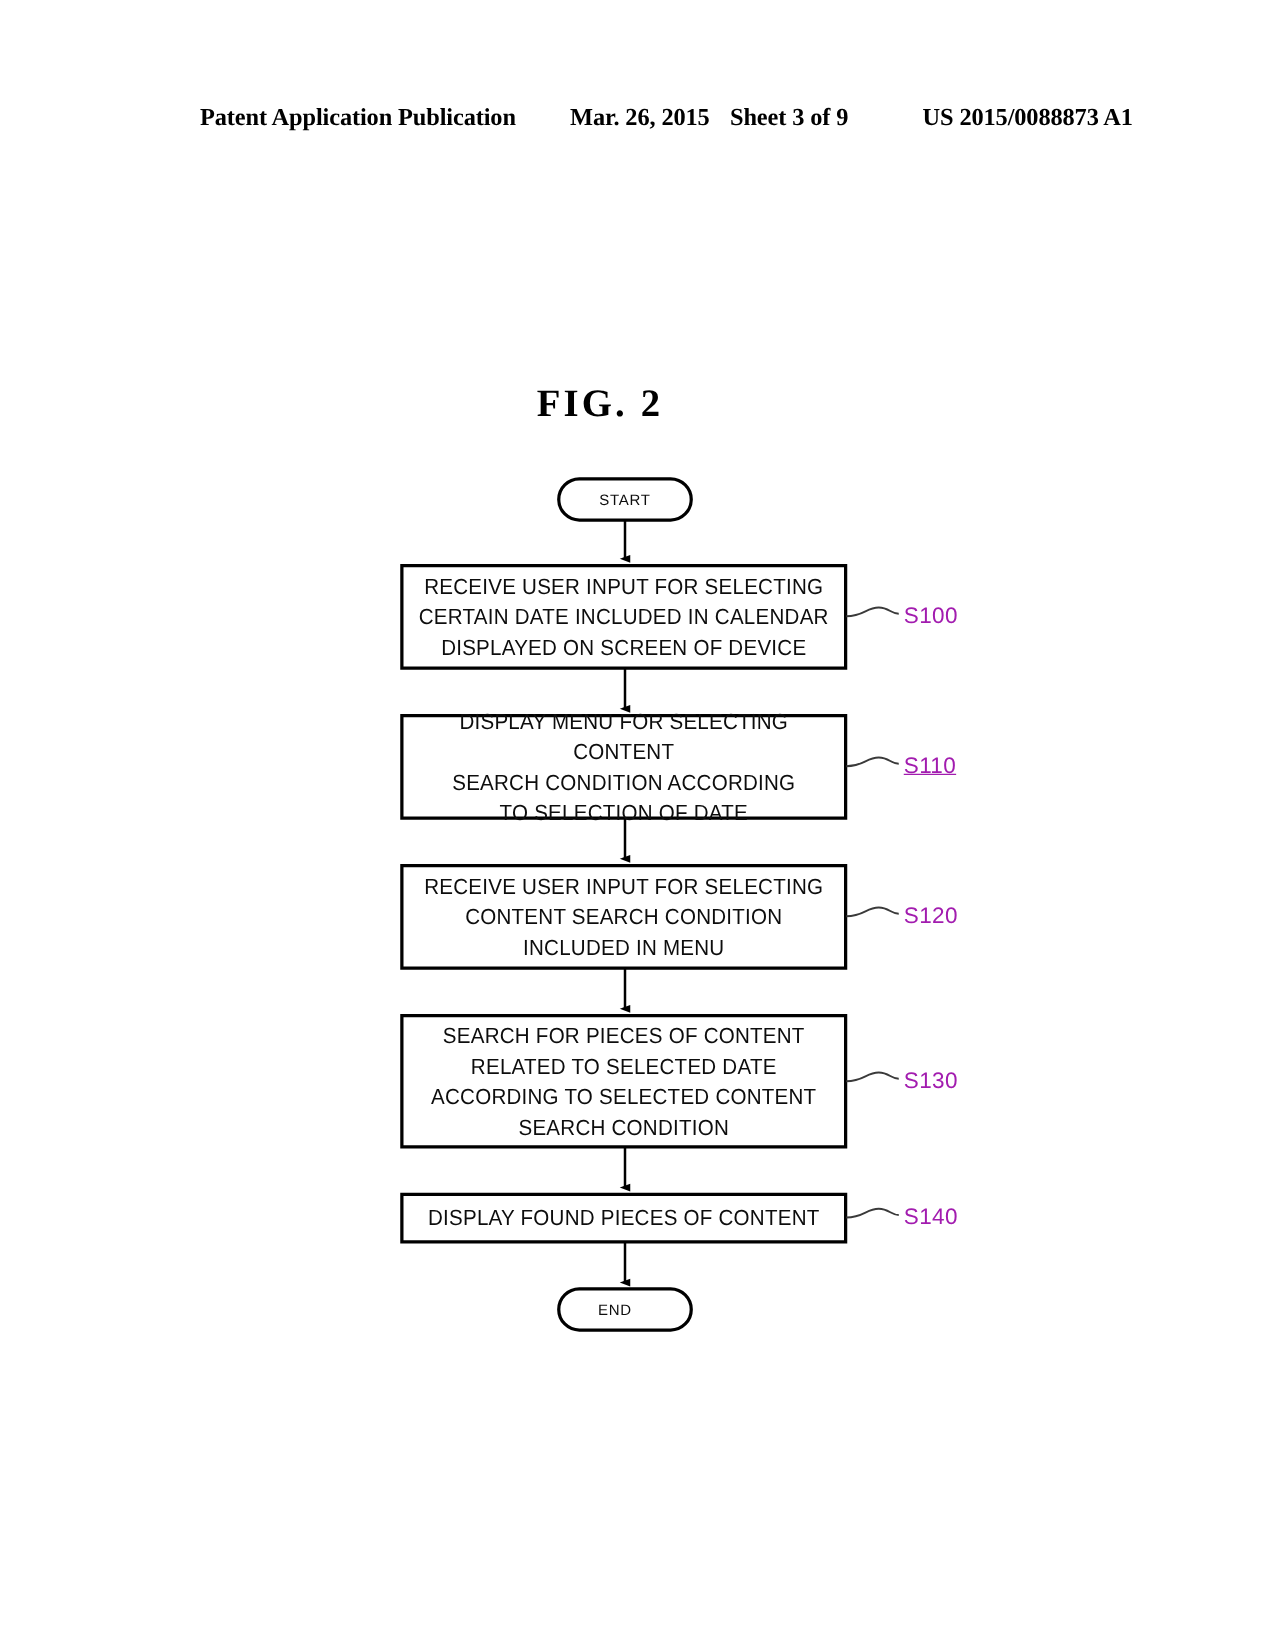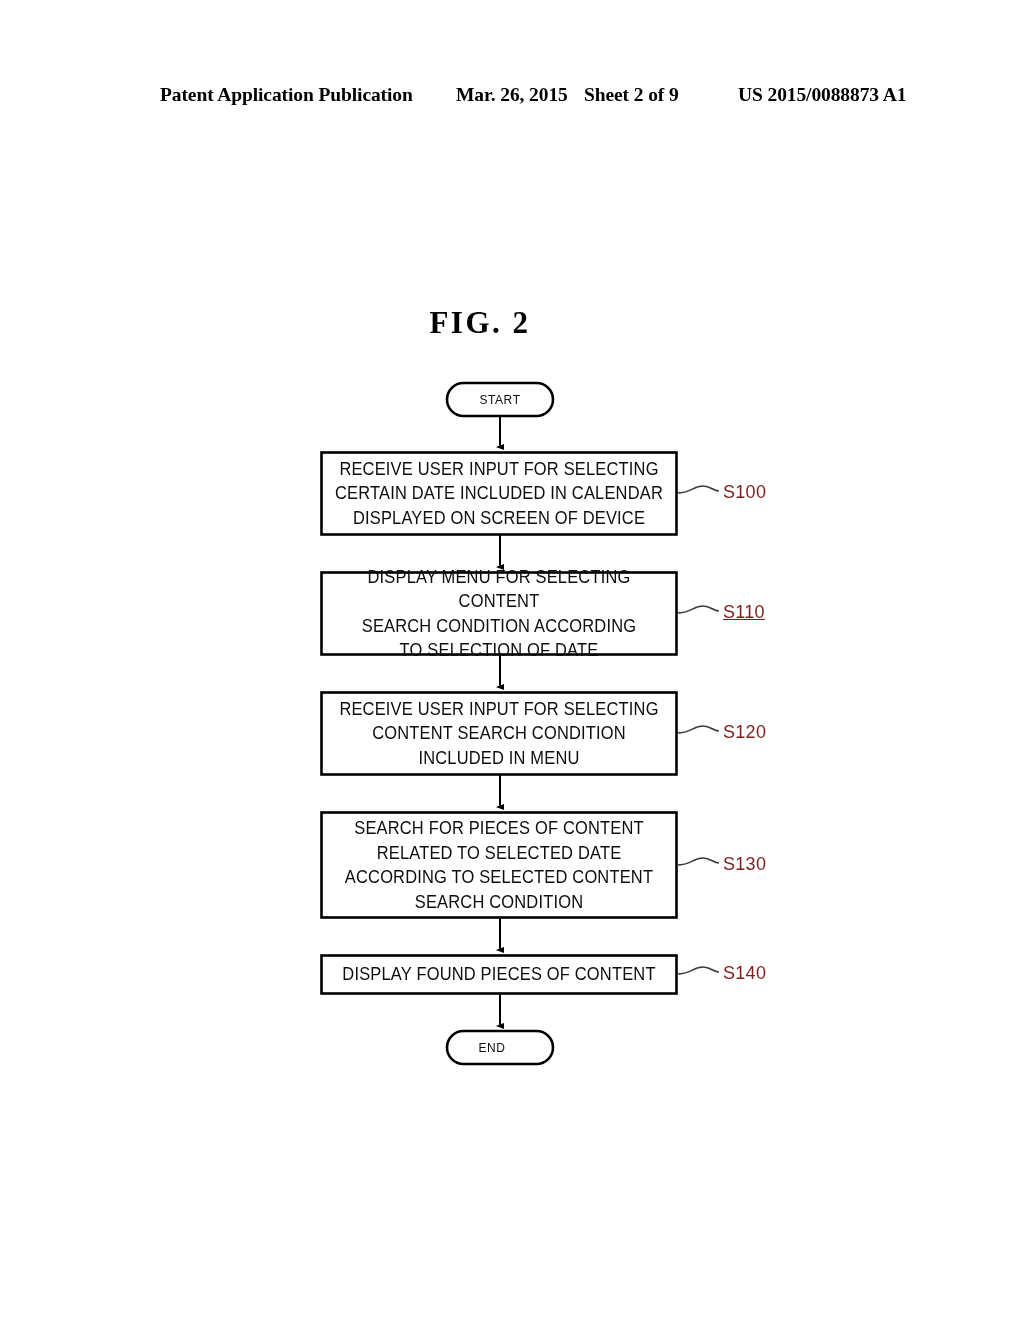--- a/index.html
+++ b/index.html
@@ -103,33 +103,33 @@
     color: #0d0d0d;
     display: flex;
     justify-content: center;
     align-items: center;
   }
   .step-label {
     position: absolute;
     font-family: "Liberation Sans", "DejaVu Sans", sans-serif;
     font-size: 18px;
     letter-spacing: 0.3px;
-    color: #7f1d1d;
+    color: #a21caf;
     white-space: nowrap;
   }
 </style>
 </head>
 <body>
 
 <div id="page">
 
   <div class="header">
     <span class="h-pub">Patent Application Publication</span>
     <span class="h-date">Mar. 26, 2015</span>
-    <span class="h-sheet">Sheet 2 of 9</span>
+    <span class="h-sheet">Sheet 3 of 9</span>
     <span class="h-num">US 2015/0088873 A1</span>
   </div>
 
   <div class="fig-title">FIG.  2</div>
 
   <svg id="flow" viewBox="0 0 1024 1320">
     <defs>
       <marker id="arrowhead" markerWidth="9" markerHeight="9" refX="4.2" refY="4.4" orient="auto" markerUnits="userSpaceOnUse">
         <path d="M1.1,0.2 L7.3,0.2 L4.2,8.6 Z" fill="#000000"></path>
       </marker>

